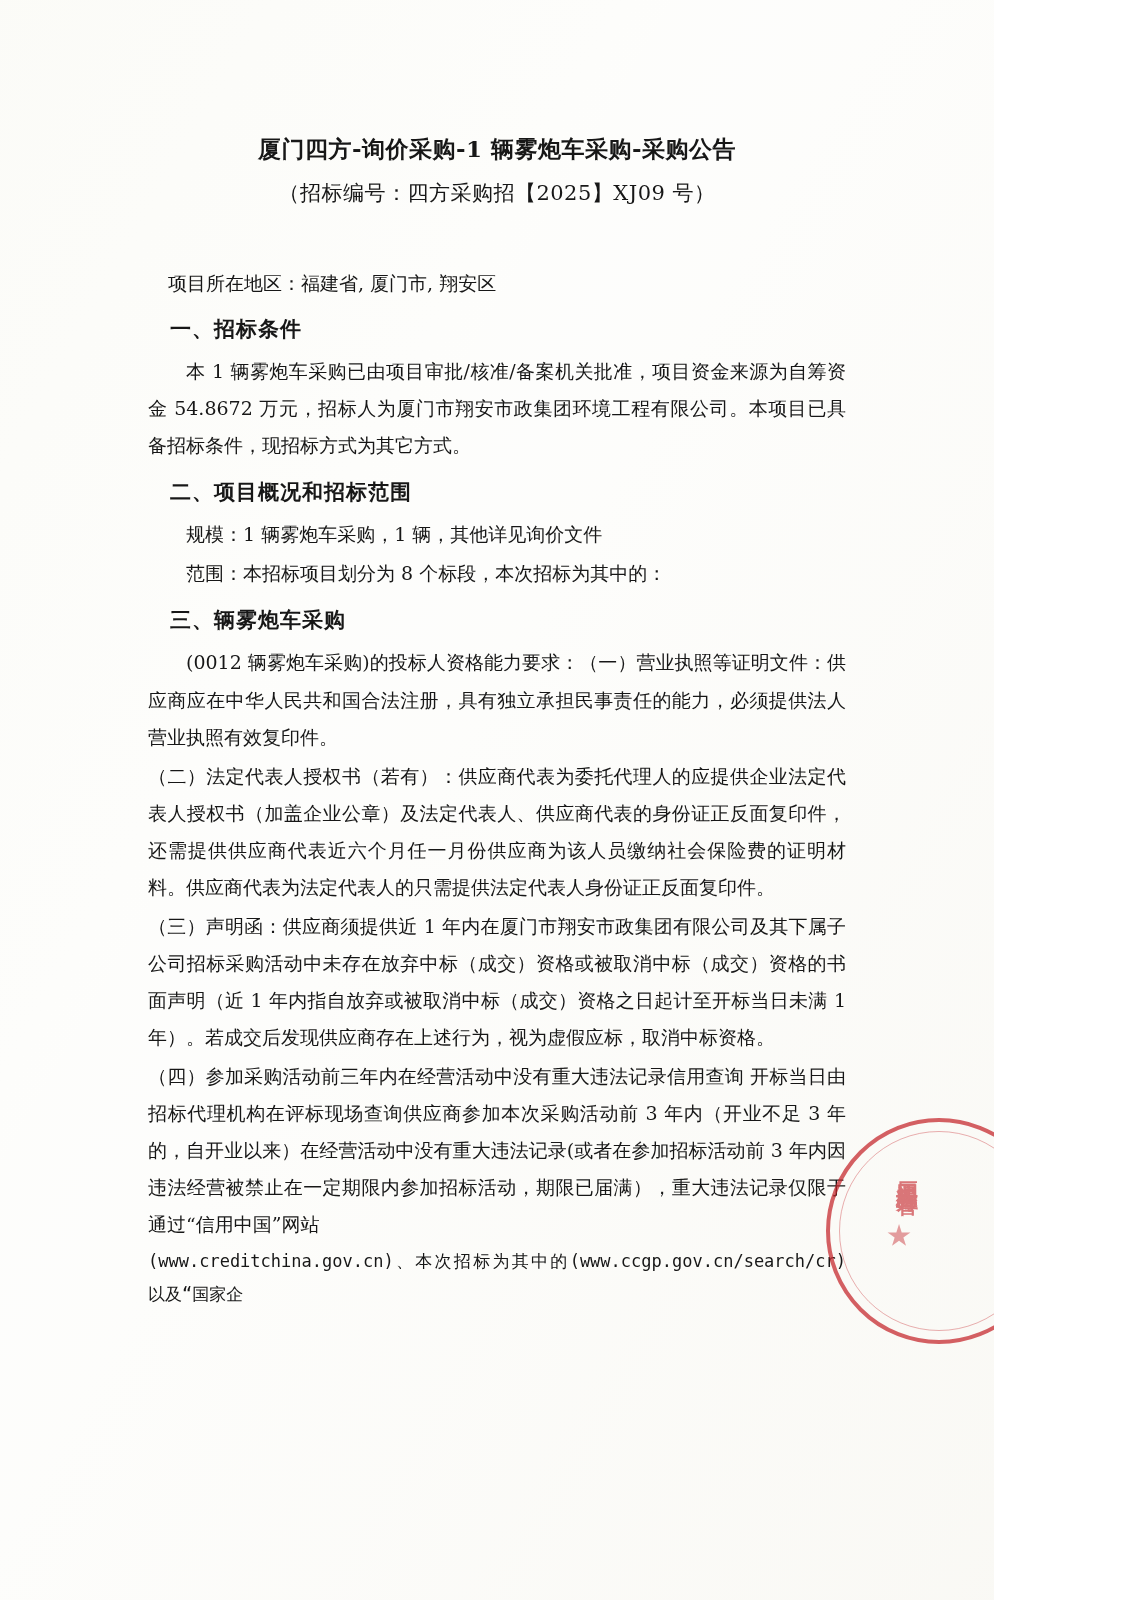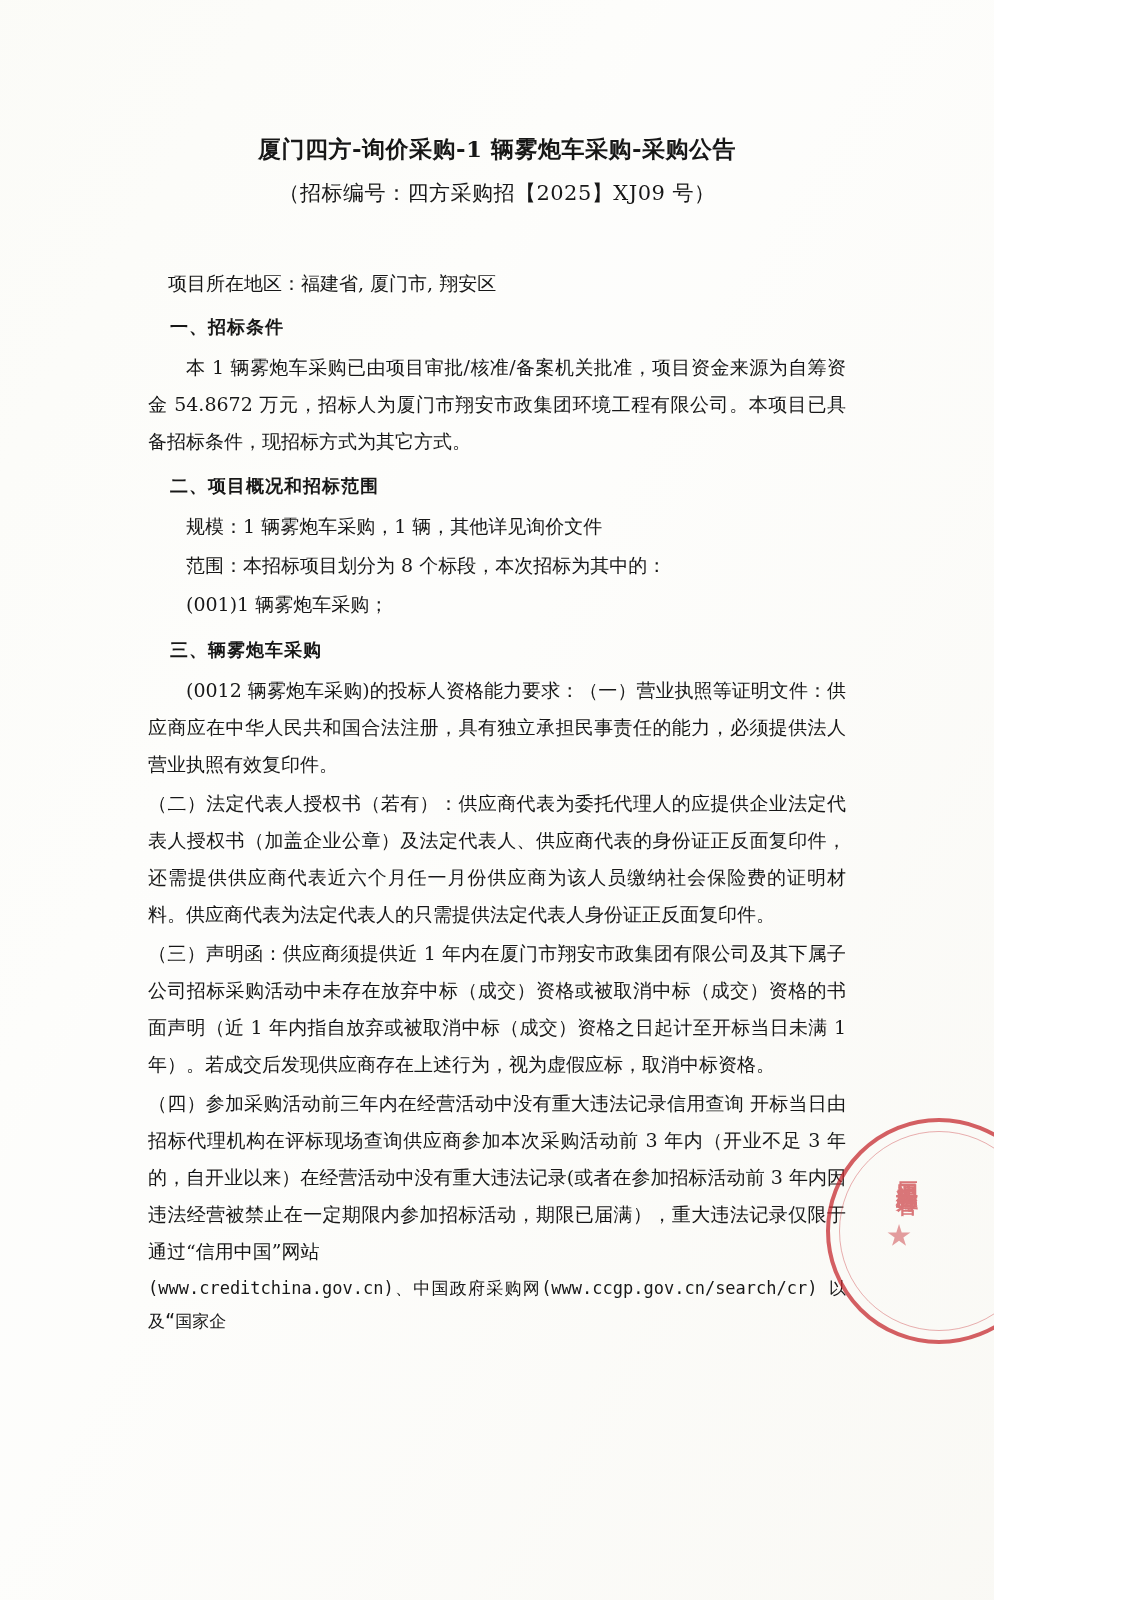--- a/index.html
+++ b/index.html
@@ -49,21 +49,21 @@
     margin: 10px 0 0 0;
   }
   .spacer-lg { height: 56px; }
   .lead {
     font-size: 19px;
     line-height: 1.85;
     margin: 0 0 12px 0;
     padding-left: 20px;
   }
   .section-head {
-    font-size: 18px;
+    font-size: 21px;
     font-weight: bold;
     margin: 14px 0 10px 0;
     padding-left: 22px;
     letter-spacing: 1px;
   }
   .para {
     font-size: 19px;
     line-height: 1.95;
     margin: 0 0 2px 0;
     text-align: justify;
@@ -132,28 +132,27 @@
     <div class="spacer-lg"></div>
 
     <div class="lead">项目所在地区：福建省, 厦门市, 翔安区</div>
 
     <div class="section-head">一、招标条件</div>
     <p class="para indent2">本 1 辆雾炮车采购已由项目审批/核准/备案机关批准，项目资金来源为自筹资金 54.8672 万元，招标人为厦门市翔安市政集团环境工程有限公司。本项目已具备招标条件，现招标方式为其它方式。</p>
 
     <div class="section-head">二、项目概况和招标范围</div>
     <p class="para indent1">规模：1 辆雾炮车采购，1 辆，其他详见询价文件</p>
     <p class="para indent1">范围：本招标项目划分为 8 个标段，本次招标为其中的：</p>
-    <p class="para indent1">(001)1 辆雾炮车采购；</p>
 
     <div class="section-head">三、辆雾炮车采购</div>
     <p class="para indent2">(0012 辆雾炮车采购)的投标人资格能力要求：（一）营业执照等证明文件：供应商应在中华人民共和国合法注册，具有独立承担民事责任的能力，必须提供法人营业执照有效复印件。</p>
     <p class="para">（二）法定代表人授权书（若有）：供应商代表为委托代理人的应提供企业法定代表人授权书（加盖企业公章）及法定代表人、供应商代表的身份证正反面复印件，还需提供供应商代表近六个月任一月份供应商为该人员缴纳社会保险费的证明材料。供应商代表为法定代表人的只需提供法定代表人身份证正反面复印件。</p>
     <p class="para">（三）声明函：供应商须提供近 1 年内在厦门市翔安市政集团有限公司及其下属子公司招标采购活动中未存在放弃中标（成交）资格或被取消中标（成交）资格的书面声明（近 1 年内指自放弃或被取消中标（成交）资格之日起计至开标当日未满 1 年）。若成交后发现供应商存在上述行为，视为虚假应标，取消中标资格。</p>
     <p class="para">（四）参加采购活动前三年内在经营活动中没有重大违法记录信用查询 开标当日由招标代理机构在评标现场查询供应商参加本次采购活动前 3 年内（开业不足 3 年的，自开业以来）在经营活动中没有重大违法记录(或者在参加招标活动前 3 年内因违法经营被禁止在一定期限内参加招标活动，期限已届满），重大违法记录仅限于通过“信用中国”网站</p>
-    <p class="para mono-inline">(www.creditchina.gov.cn)、中国政府采购网(www.ccgp.gov.cn/search/cr) 以及“国家企</p>
+    <p class="para mono-inline">(www.creditchina.gov.cn)、本次招标为其中的(www.ccgp.gov.cn/search/cr) 以及“国家企</p>
 
   </div>
 
   <div id="seal">
     <div class="seal-inner"></div>
     <div class="seal-text">厦门四方工程管</div>
     <div class="seal-star">★</div>
   </div>
 
 </div>

